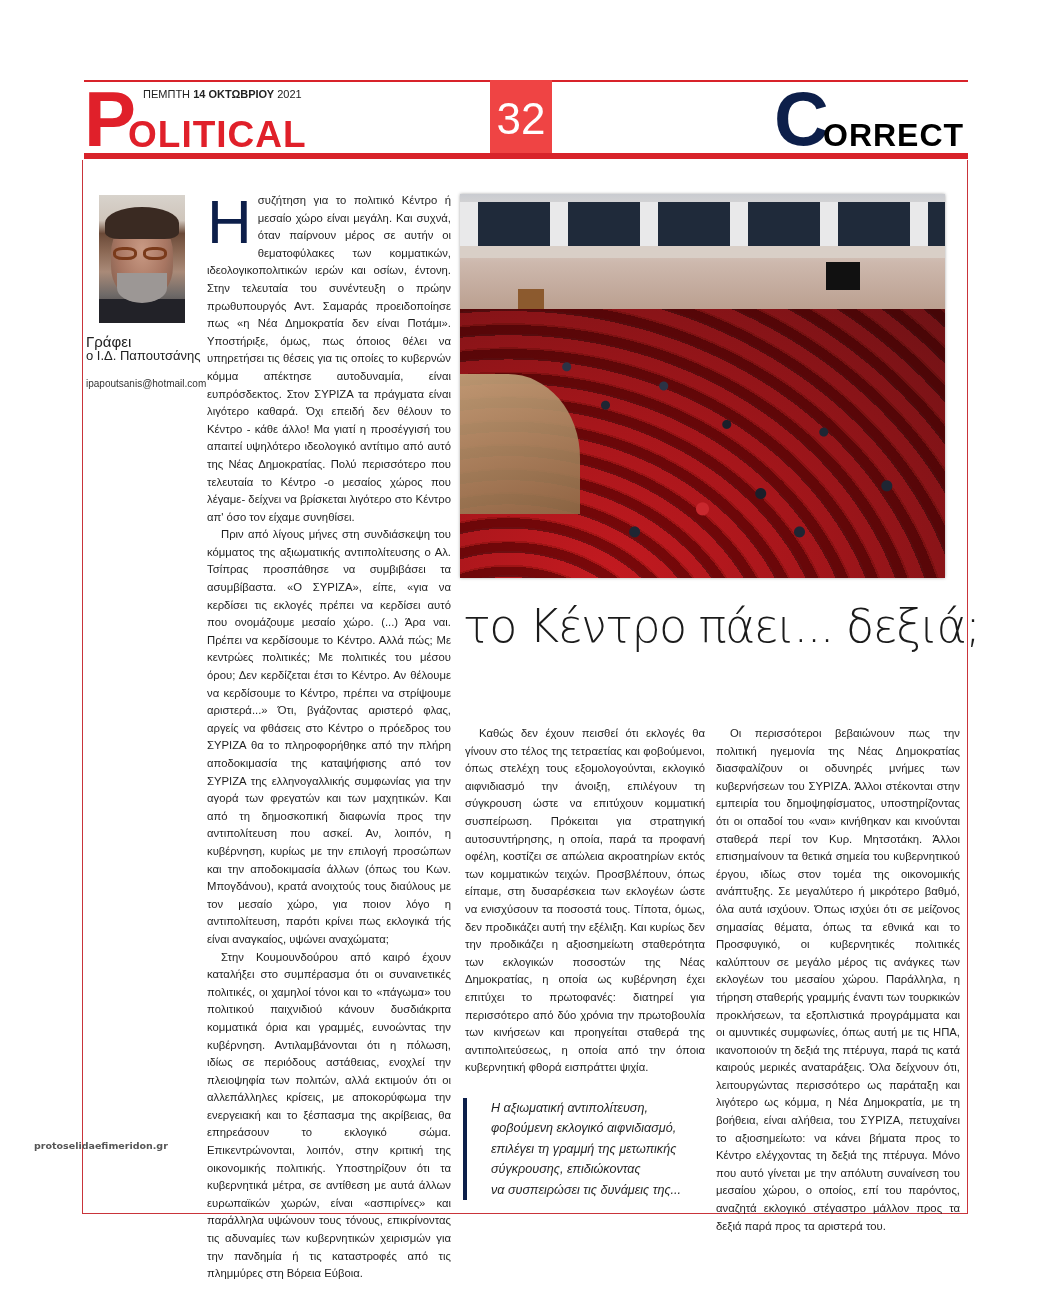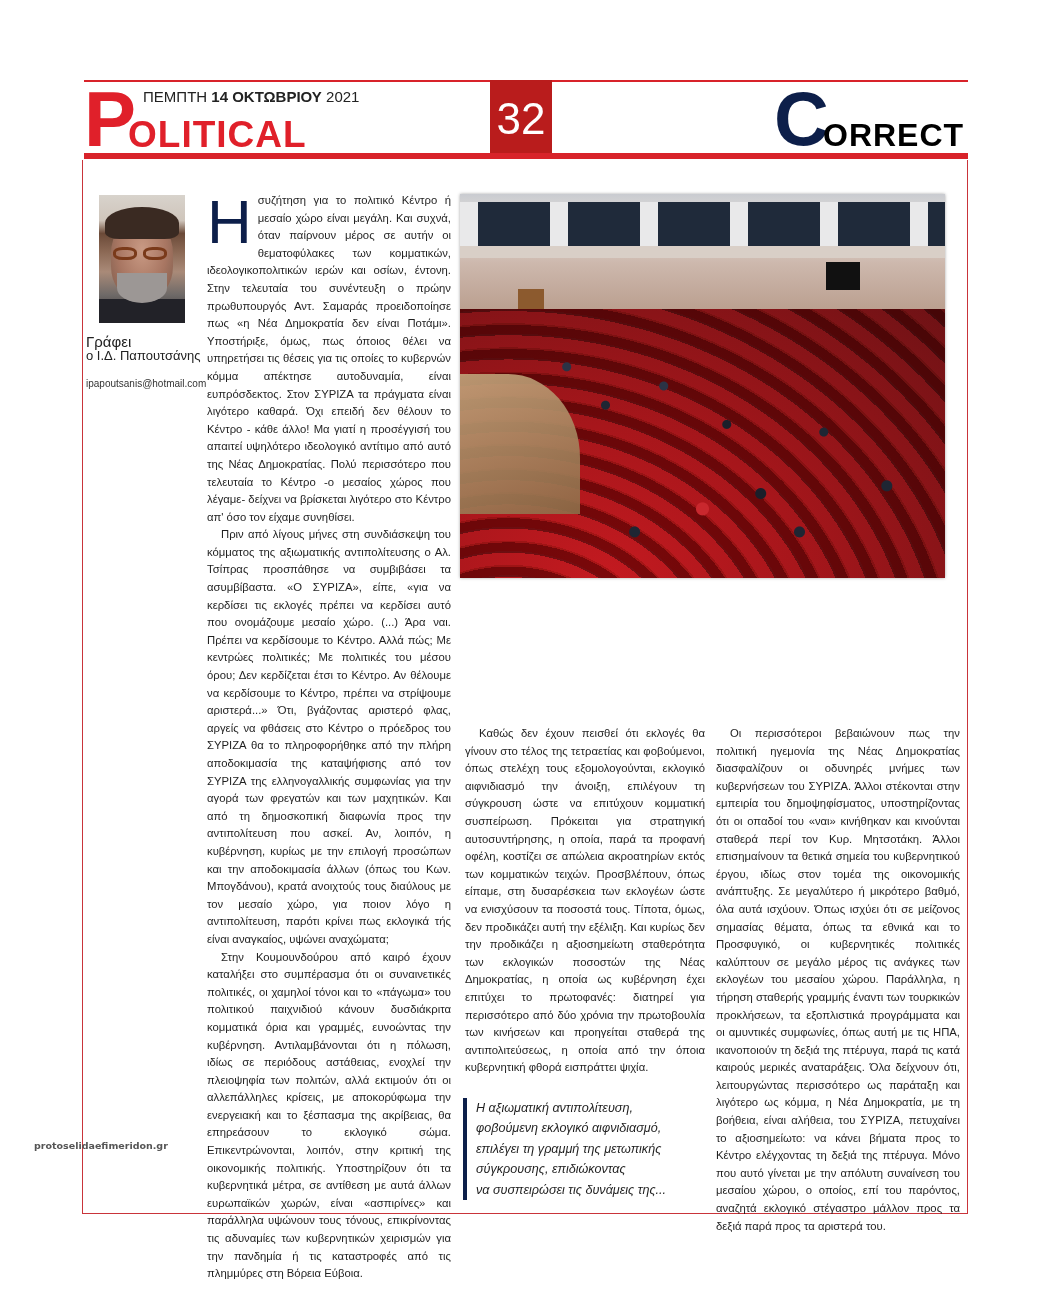--- a/index.html
+++ b/index.html
@@ -2,23 +2,23 @@
 <html><head>
 <meta charset="utf-8">
 <style>
   html,body{margin:0;padding:0;background:#fff;}
   body{width:1050px;height:1298px;position:relative;overflow:hidden;font-family:"DejaVu Sans",sans-serif;color:#1a1a1a;}
   
   .top-rule{position:absolute;left:84px;top:80px;width:884px;height:2px;background:#d8232a;}
   .bot-rule{position:absolute;left:84px;top:153px;width:884px;height:6px;background:#d8232a;}
   .pol-P{position:absolute;left:84px;top:86px;font-family:"Liberation Sans",sans-serif;font-weight:bold;font-size:78px;line-height:66px;color:#e0202a;}
   .pol-rest{position:absolute;left:128px;top:118px;font-family:"Liberation Sans",sans-serif;font-weight:bold;font-size:37px;line-height:34px;color:#e0202a;letter-spacing:1px;}
-  .date{position:absolute;left:143px;top:88px;font-family:"Liberation Sans",sans-serif;font-size:15px;color:#222;}
+  .date{position:absolute;left:143px;top:88px;font-family:"Liberation Sans",sans-serif;font-size:11px;color:#222;}
   .date b{font-weight:bold;}
-  .pagebox{position:absolute;left:490px;top:80px;width:62px;height:78px;background:#b91c1c;color:#fff;font-family:"Liberation Sans",sans-serif;font-size:44px;font-weight:300;display:flex;align-items:center;justify-content:center;}
+  .pagebox{position:absolute;left:490px;top:80px;width:62px;height:78px;background:#ef4444;color:#fff;font-family:"Liberation Sans",sans-serif;font-size:44px;font-weight:300;display:flex;align-items:center;justify-content:center;}
   .cor-C{position:absolute;left:774px;top:86px;font-family:"Liberation Sans",sans-serif;font-weight:bold;font-size:76px;line-height:66px;color:#0d1f4a;}
   .cor-rest{position:absolute;left:823px;top:118px;font-family:"Liberation Sans",sans-serif;font-weight:bold;font-size:32px;line-height:34px;color:#000000;letter-spacing:1px;}
   
   .frame{position:absolute;left:82px;top:160px;width:886px;height:1054px;border-left:1px solid #c9343a;border-right:1px solid #c9343a;border-bottom:1px solid #c9343a;box-sizing:border-box;}
   
   .photo{position:absolute;left:99px;top:195px;width:86px;height:128px;background:linear-gradient(180deg,#d8d3cc 0%,#cfc5bb 20%,#6b4a38 30%,#8d6a56 45%,#a98a78 60%,#6f6a68 78%,#2b2a2e 100%);overflow:hidden;}
   .photo .face{position:absolute;left:12px;top:22px;width:62px;height:82px;border-radius:45% 45% 40% 40%;background:radial-gradient(ellipse at 50% 40%,#c99a84 0%,#a87662 55%,#7a5b4c 100%);}
   .photo .hair{position:absolute;left:6px;top:12px;width:74px;height:32px;border-radius:50% 50% 20% 20%;background:#3a2a22;}
   .photo .glasses{position:absolute;left:14px;top:52px;width:58px;height:14px;}
   .photo .glasses span{position:absolute;top:0;width:24px;height:13px;border:3px solid #7a3a1a;border-radius:40%;box-sizing:border-box;}
@@ -53,21 +53,21 @@
     radial-gradient(circle at 50% 82%,#c9282e 0 6px,transparent 7px),
     radial-gradient(circle at 75% 62%,#1f2633 0 4px,transparent 5px),
     radial-gradient(circle at 88% 76%,#1f2633 0 5px,transparent 6px),
     radial-gradient(circle at 70% 88%,#1f2633 0 5px,transparent 6px),
     radial-gradient(circle at 36% 88%,#1f2633 0 5px,transparent 6px),
     radial-gradient(circle at 22% 45%,#2b3345 0 4px,transparent 5px);}
   
   .headline{position:absolute;left:463px;top:598px;width:500px;font-family:"DejaVu Sans",sans-serif;font-weight:200;font-size:46px;line-height:56px;color:#1b1b1b;letter-spacing:-1.5px;}
   .headline div{white-space:nowrap;}
   
-  .pull{position:absolute;left:463px;top:1098px;width:240px;border-left:4px solid #0d1f4a;padding-left:9px;font-family:"Liberation Sans",sans-serif;font-style:italic;font-size:12.6px;line-height:20.4px;color:#1f1f1f;}
+  .pull{position:absolute;left:463px;top:1098px;width:240px;border-left:4px solid #0d1f4a;padding-left:24px;font-family:"Liberation Sans",sans-serif;font-style:italic;font-size:12.6px;line-height:20.4px;color:#1f1f1f;}
   .pull div{white-space:nowrap;}
   
   .watermark{position:absolute;left:4px;top:1140px;font-family:"DejaVu Sans",sans-serif;font-weight:bold;font-size:9.5px;color:#555;margin-left:30px;}
 </style>
 </head>
 <body>
 
 <div class="top-rule"></div>
 <div class="pol-P">P</div>
 <div class="pol-rest">OLITICAL</div>
@@ -109,20 +109,21 @@
   <div class="balcony"></div>
   <div class="door"></div>
   <div class="screen"></div>
   <div class="floor"></div>
   <div class="rows"></div>
   <div class="podium"></div>
   <div class="people"></div>
 </div>
 
 <div class="headline">
+  <div>το Κέντρο πάει... δεξιά;</div>
 </div>
 
 <div class="col col2">
   <p>Καθώς δεν έχουν πεισθεί ότι εκλογές θα γίνουν στο τέλος της τετραετίας και φοβούμενοι, όπως στελέχη τους εξομολογούνται, εκλογικό αιφνιδιασμό την άνοιξη, επιλέγουν τη σύγκρουση ώστε να επιτύχουν κομματική συσπείρωση. Πρόκειται για στρατηγική αυτοσυντήρησης, η οποία, παρά τα προφανή οφέλη, κοστίζει σε απώλεια ακροατηρίων εκτός των κομματικών τειχών. Προσβλέπουν, όπως είπαμε, στη δυσαρέσκεια των εκλογέων ώστε να ενισχύσουν τα ποσοστά τους. Τίποτα, όμως, δεν προδικάζει αυτή την εξέλιξη. Και κυρίως δεν την προδικάζει η αξιοσημείωτη σταθερότητα των εκλογικών ποσοστών της Νέας Δημοκρατίας, η οποία ως κυβέρνηση έχει επιτύχει το πρωτοφανές: διατηρεί για περισσότερο από δύο χρόνια την πρωτοβουλία των κινήσεων και προηγείται σταθερά της αντιπολιτεύσεως, η οποία από την όποια κυβερνητική φθορά εισπράττει ψιχία.</p>
 </div>
 
 <div class="pull">
   <div>Η αξιωματική αντιπολίτευση,</div>
   <div>φοβούμενη εκλογικό αιφνιδιασμό,</div>
   <div>επιλέγει τη γραμμή της μετωπικής</div>

